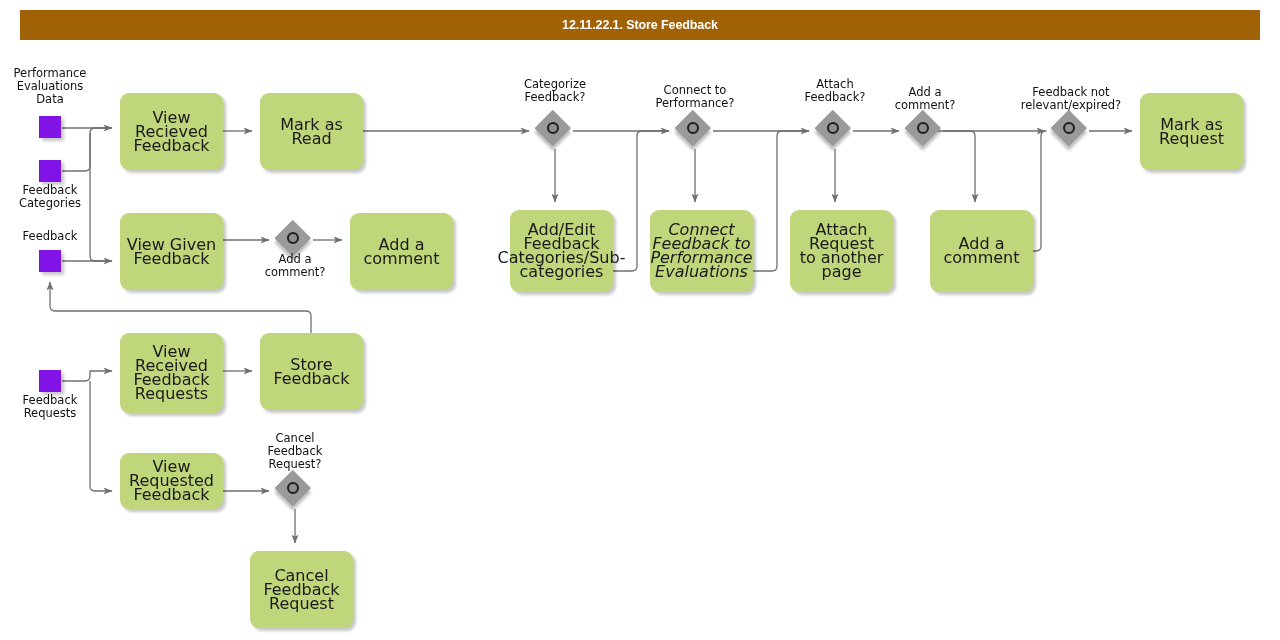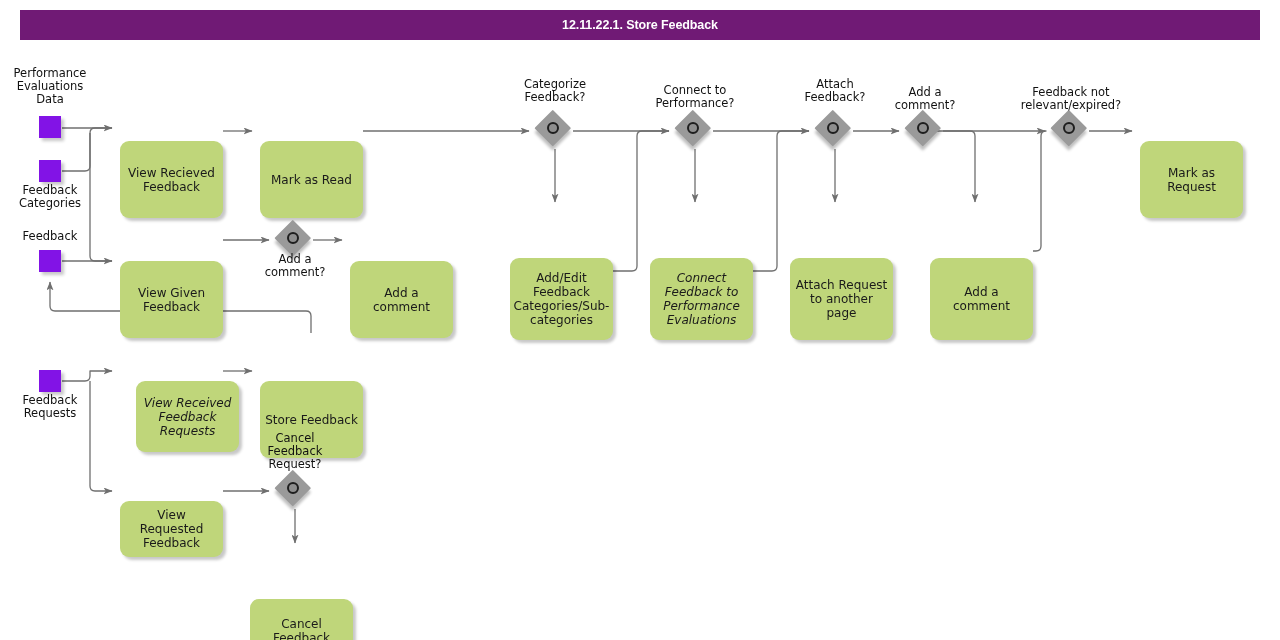--- a/index.html
+++ b/index.html
@@ -6,21 +6,21 @@
   html,body{margin:0;padding:0;background:#ffffff;}
   body{
     font-family:"DejaVu Sans", sans-serif;
     width:1280px;height:640px;overflow:hidden;position:relative;
   }
   #canvas{position:absolute;left:0;top:0;width:1280px;height:640px;}
 
   
   .header-bar{
     position:absolute;left:20px;top:10px;width:1240px;height:30px;
-    background:#701a75;
+    background:#a16207;
   }
   .header-title{
     position:absolute;left:0;top:0;width:100%;height:30px;
     line-height:30px;text-align:center;
     color:#ffffff;font-size:12.5px;font-weight:bold;
     font-family:"Liberation Sans", sans-serif;
     letter-spacing:-0.1px;
   }
 
   
@@ -28,27 +28,26 @@
 
   
   .task{
     position:absolute;
     background:#bfd67a;
     border-radius:9px;
     box-shadow:3px 3px 3px rgba(0,0,0,0.22);
     display:flex;align-items:center;justify-content:center;
     text-align:center;
     color:#1a1a1a;
-    font-size:12px;
+    font-size:16px;
     line-height:14px;
     font-family:"DejaVu Sans", sans-serif;
     box-sizing:border-box;
     padding:3px 5px;
     white-space:pre-line;
-    margin-top:48px;
   }
 
   
   .gateway{position:absolute;width:36px;height:36px;}
   .gw-diamond{
     position:absolute;left:3px;top:3px;width:25.5px;height:25.5px;
     background:#9a9a9a;
     transform:rotate(45deg);
     box-shadow:3px 3px 3px rgba(0,0,0,0.25);
     border-radius:1px;
@@ -181,21 +180,21 @@
   <div class="task" style="left:120px;top:93px;width:103px;height:77px;">View Recieved
 Feedback</div>
 
   <div class="task" style="left:260px;top:93px;width:103px;height:77px;">Mark as Read</div>
 
   <div class="task" style="left:120px;top:213px;width:103px;height:77px;">View Given
 Feedback</div>
 
   <div class="task" style="left:350px;top:213px;width:103px;height:77px;">Add a comment</div>
 
-  <div class="task" style="left:136px;top:333px;width:103px;height:71px;font-style:italic;">View Received
+  <div class="task" style="left:120px;top:333px;width:103px;height:80px;">View Received
 Feedback
 Requests</div>
 
   <div class="task" style="left:260px;top:333px;width:103px;height:77px;">Store Feedback</div>
 
   <div class="task" style="left:120px;top:453px;width:103px;height:56px;">View Requested
 Feedback</div>
 
   <div class="task" style="left:250px;top:551px;width:103px;height:77px;">Cancel
 Feedback

